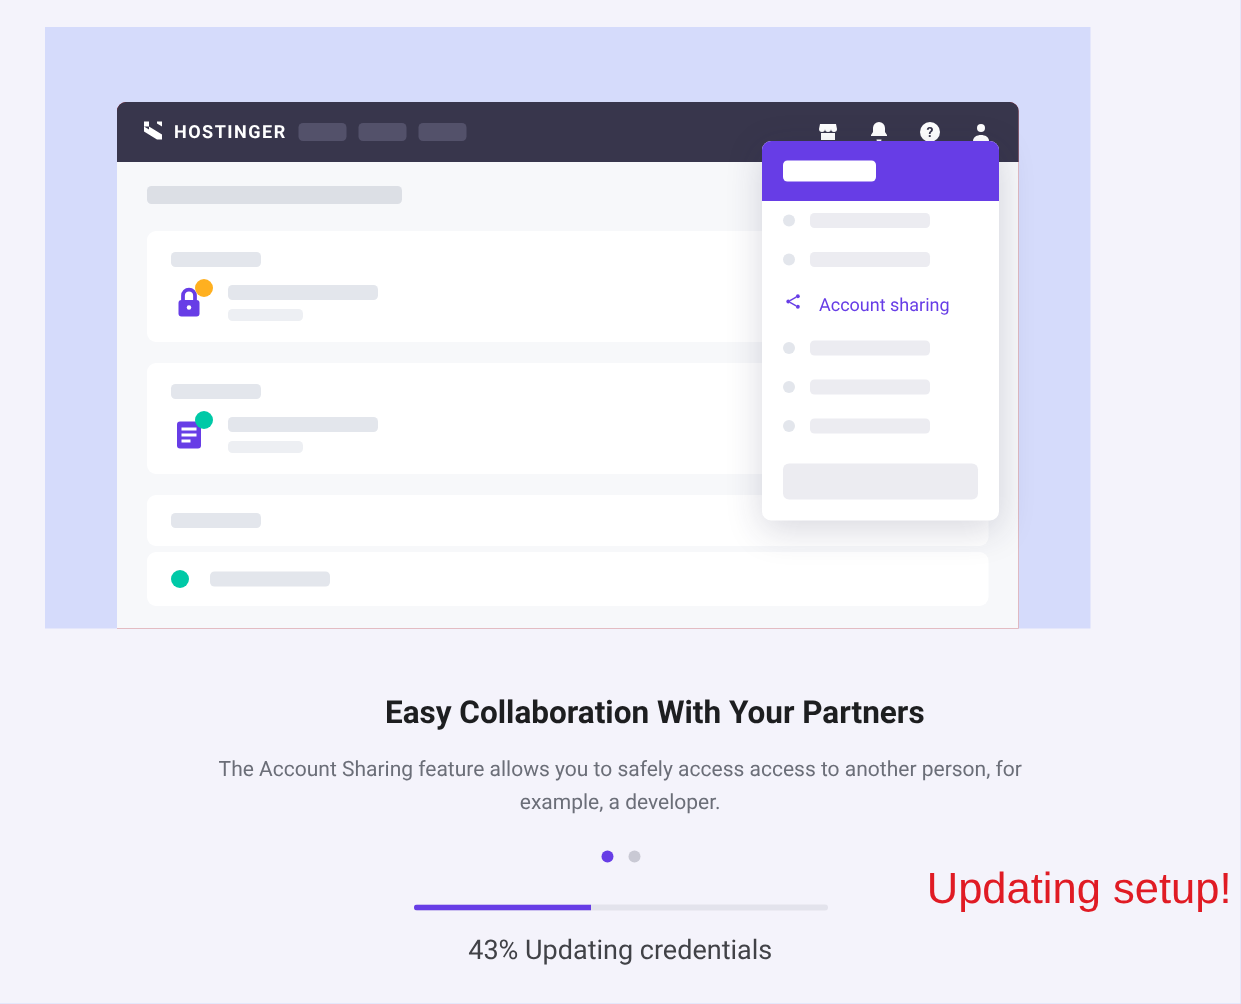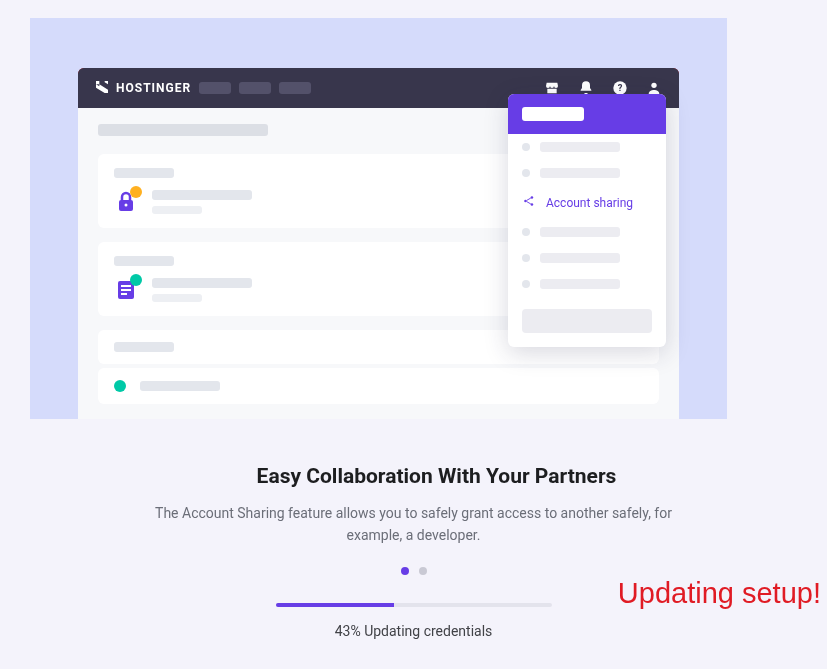--- a/index.html
+++ b/index.html
@@ -171,21 +171,21 @@
     width: 276px;
   }
   .progress-track {
     height: 4px; background:#e3e3ec; border-radius:2px; overflow:hidden;
   }
   .progress-fill {
     height: 100%; background:#673de6;
   }
   .progress-label {
     margin-top: 16px;
-    font-size: 14px;
+    font-size: 18px;
     color: #414247;
   }
 
   .overlay-text {
     position: absolute;
     right: 6px;
     top: 577px;
     font-size: 29px;
     color: #e01b24;
     font-family: Arial, sans-serif;
@@ -322,21 +322,21 @@
       </div>
       <div class="dd-footer"></div>
     </div>
 
   </div>
 
 </div>
 
 <div class="below">
   <h2 class="headline">Easy Collaboration With Your Partners</h2>
-  <p class="subtext">The Account Sharing feature allows you to safely grant access to another safely, for example, a developer.</p>
+  <p class="subtext">The Account Sharing feature allows you to safely access access to another person, for example, a developer.</p>
 
   <div class="pager">
     <span class="pager-dot active"></span>
     <span class="pager-dot"></span>
   </div>
 
   <div class="progress-wrap">
     <div class="progress-track">
       <div class="progress-fill" style="width:43%"></div>
     </div>

